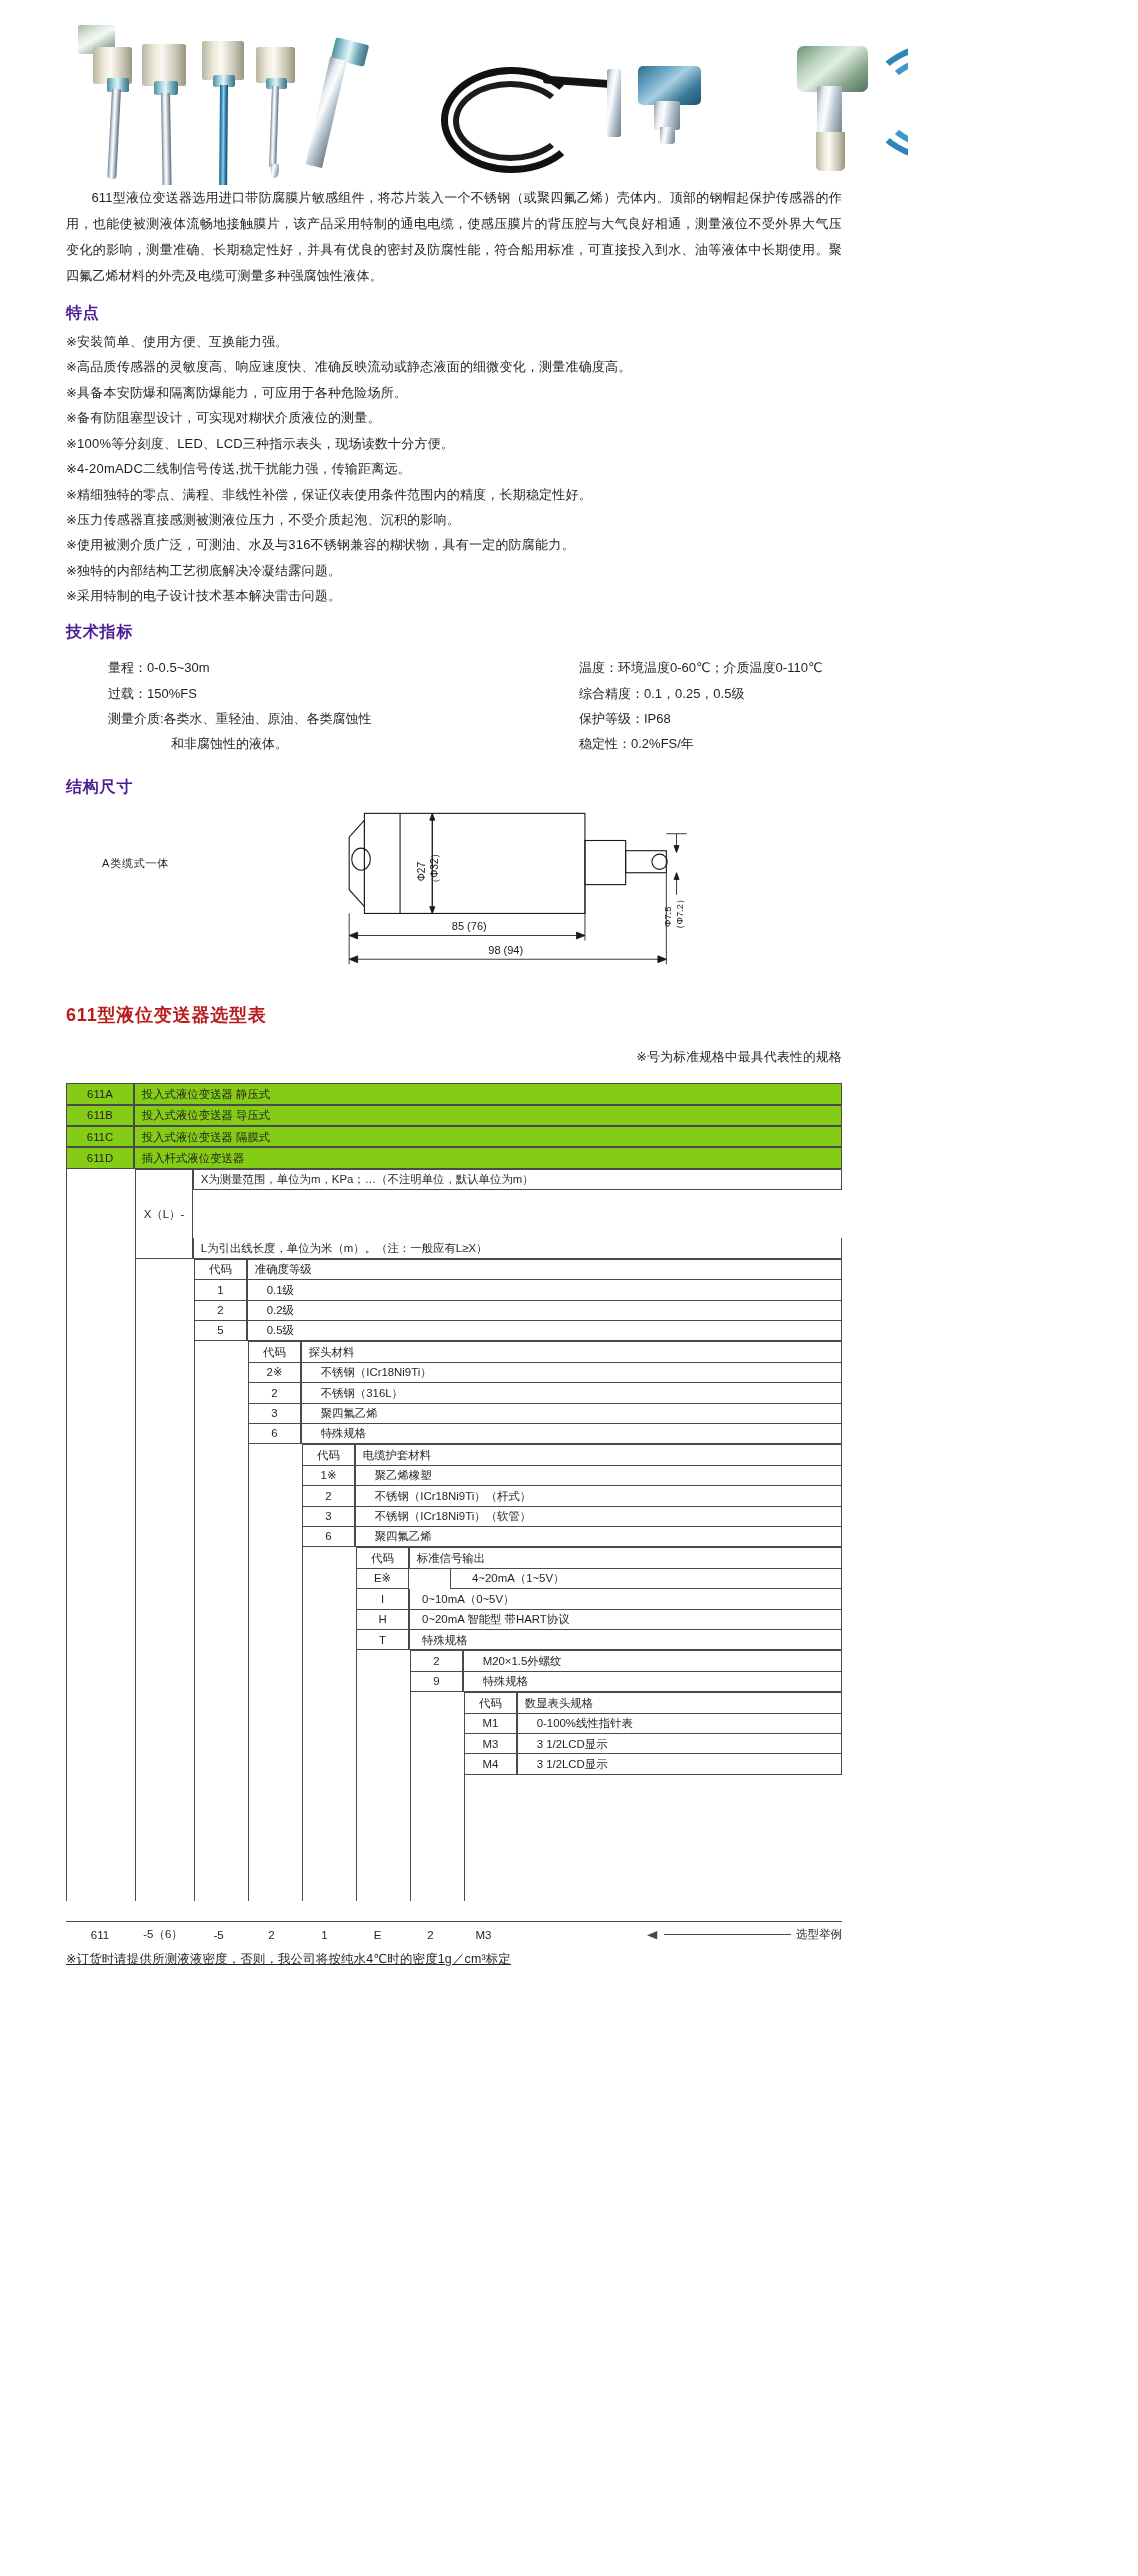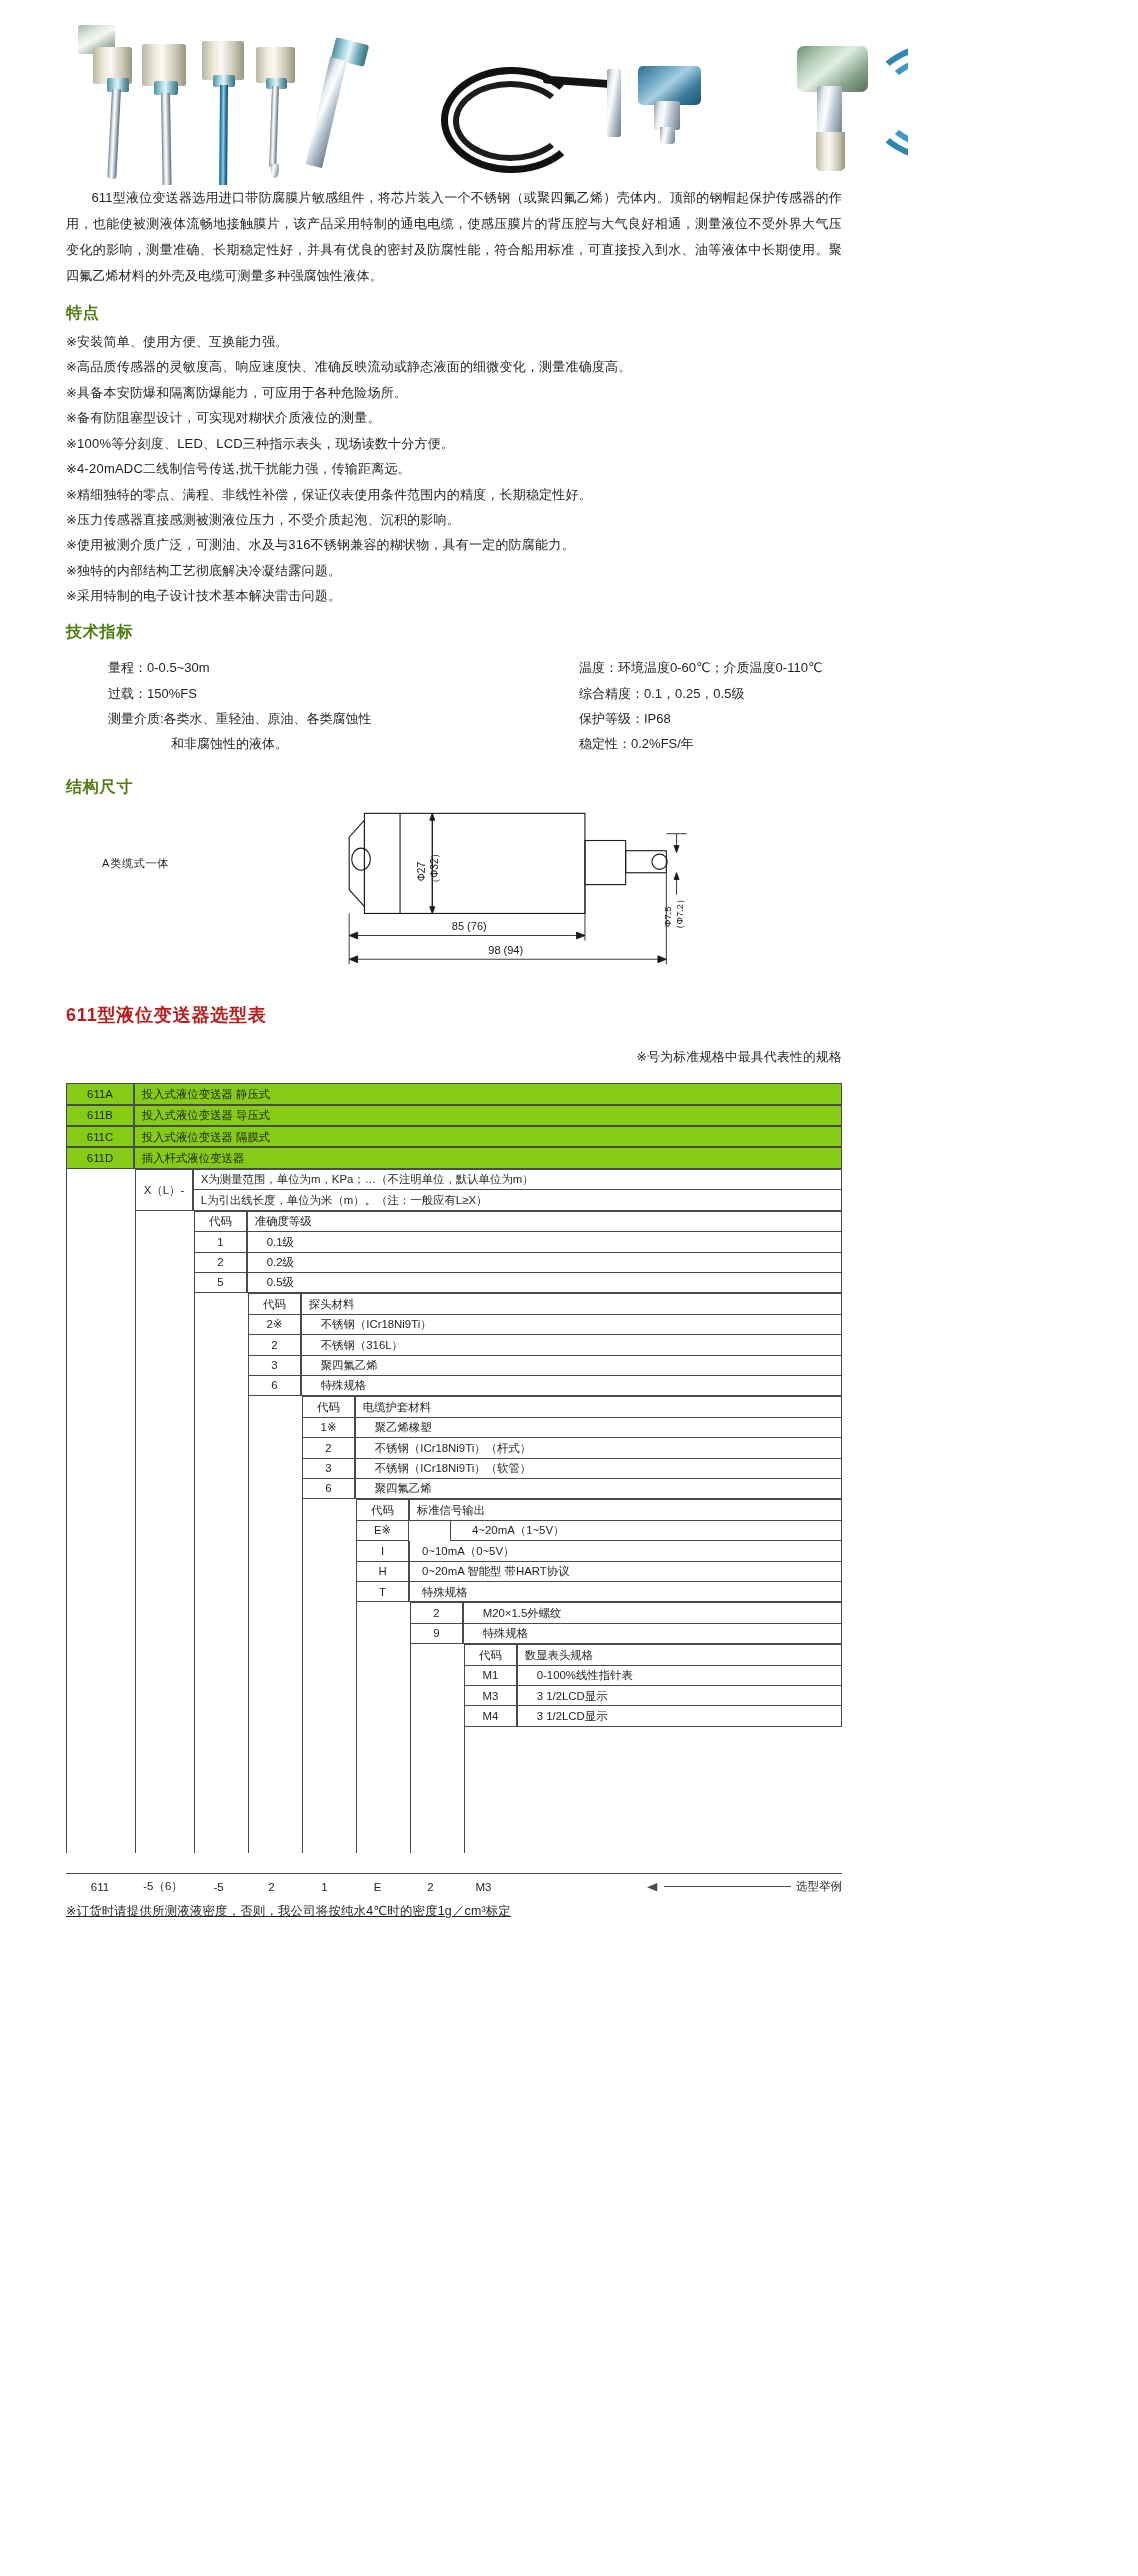--- a/index.html
+++ b/index.html
@@ -33,21 +33,21 @@
     font-size:13px;
     line-height:26px;
     text-align:justify;
     text-justify:inter-ideograph;
     margin:5.1px 0 0 0;
     letter-spacing:0.2px;
   }
   p.intro .indent{display:inline-block;width:25.4px;}
 
   h2.sec{
-    color:#4d7c0f;
+    color:#4c1d95;
     font-size:16px;
     font-weight:bold;
     margin:13.6px 0 5.1px 0;
     letter-spacing:0.8px;
   }
   ul.feats{list-style:none;margin:0;padding:0;}
   ul.feats li{
     font-size:13px;
     line-height:25.4px;
     letter-spacing:0.2px;
@@ -299,21 +299,21 @@
     <div class="row">
       <div class="cell code blue w-a">611D</div>
       <div class="cell blue" style="flex:1;">插入杆式液位变送器</div>
     </div>
 
     <div class="row">
       <div class="vline w-a"></div>
       <div class="cell code w-b" style="border-right:0.8px solid #4a4a4a;">X（L）-</div>
       <div style="flex:1;">
         <div class="cell">X为测量范围，单位为m，KPa；…（不注明单位，默认单位为m）</div>
-        <div class="cell" style="border-top:0;">L为引出线长度，单位为米（m）。（注：一般应有L≥X）</div>
+        <div class="cell" style="border-top:0;margin-top:48px;">L为引出线长度，单位为米（m）。（注：一般应有L≥X）</div>
       </div>
     </div>
 
     <div class="row">
       <div class="vline w-a"></div>
       <div class="vline w-b"></div>
       <div style="flex:1;">
         <div class="row">
           <div class="cell code w-c">代码</div>
           <div class="cell" style="flex:1;">准确度等级</div>

